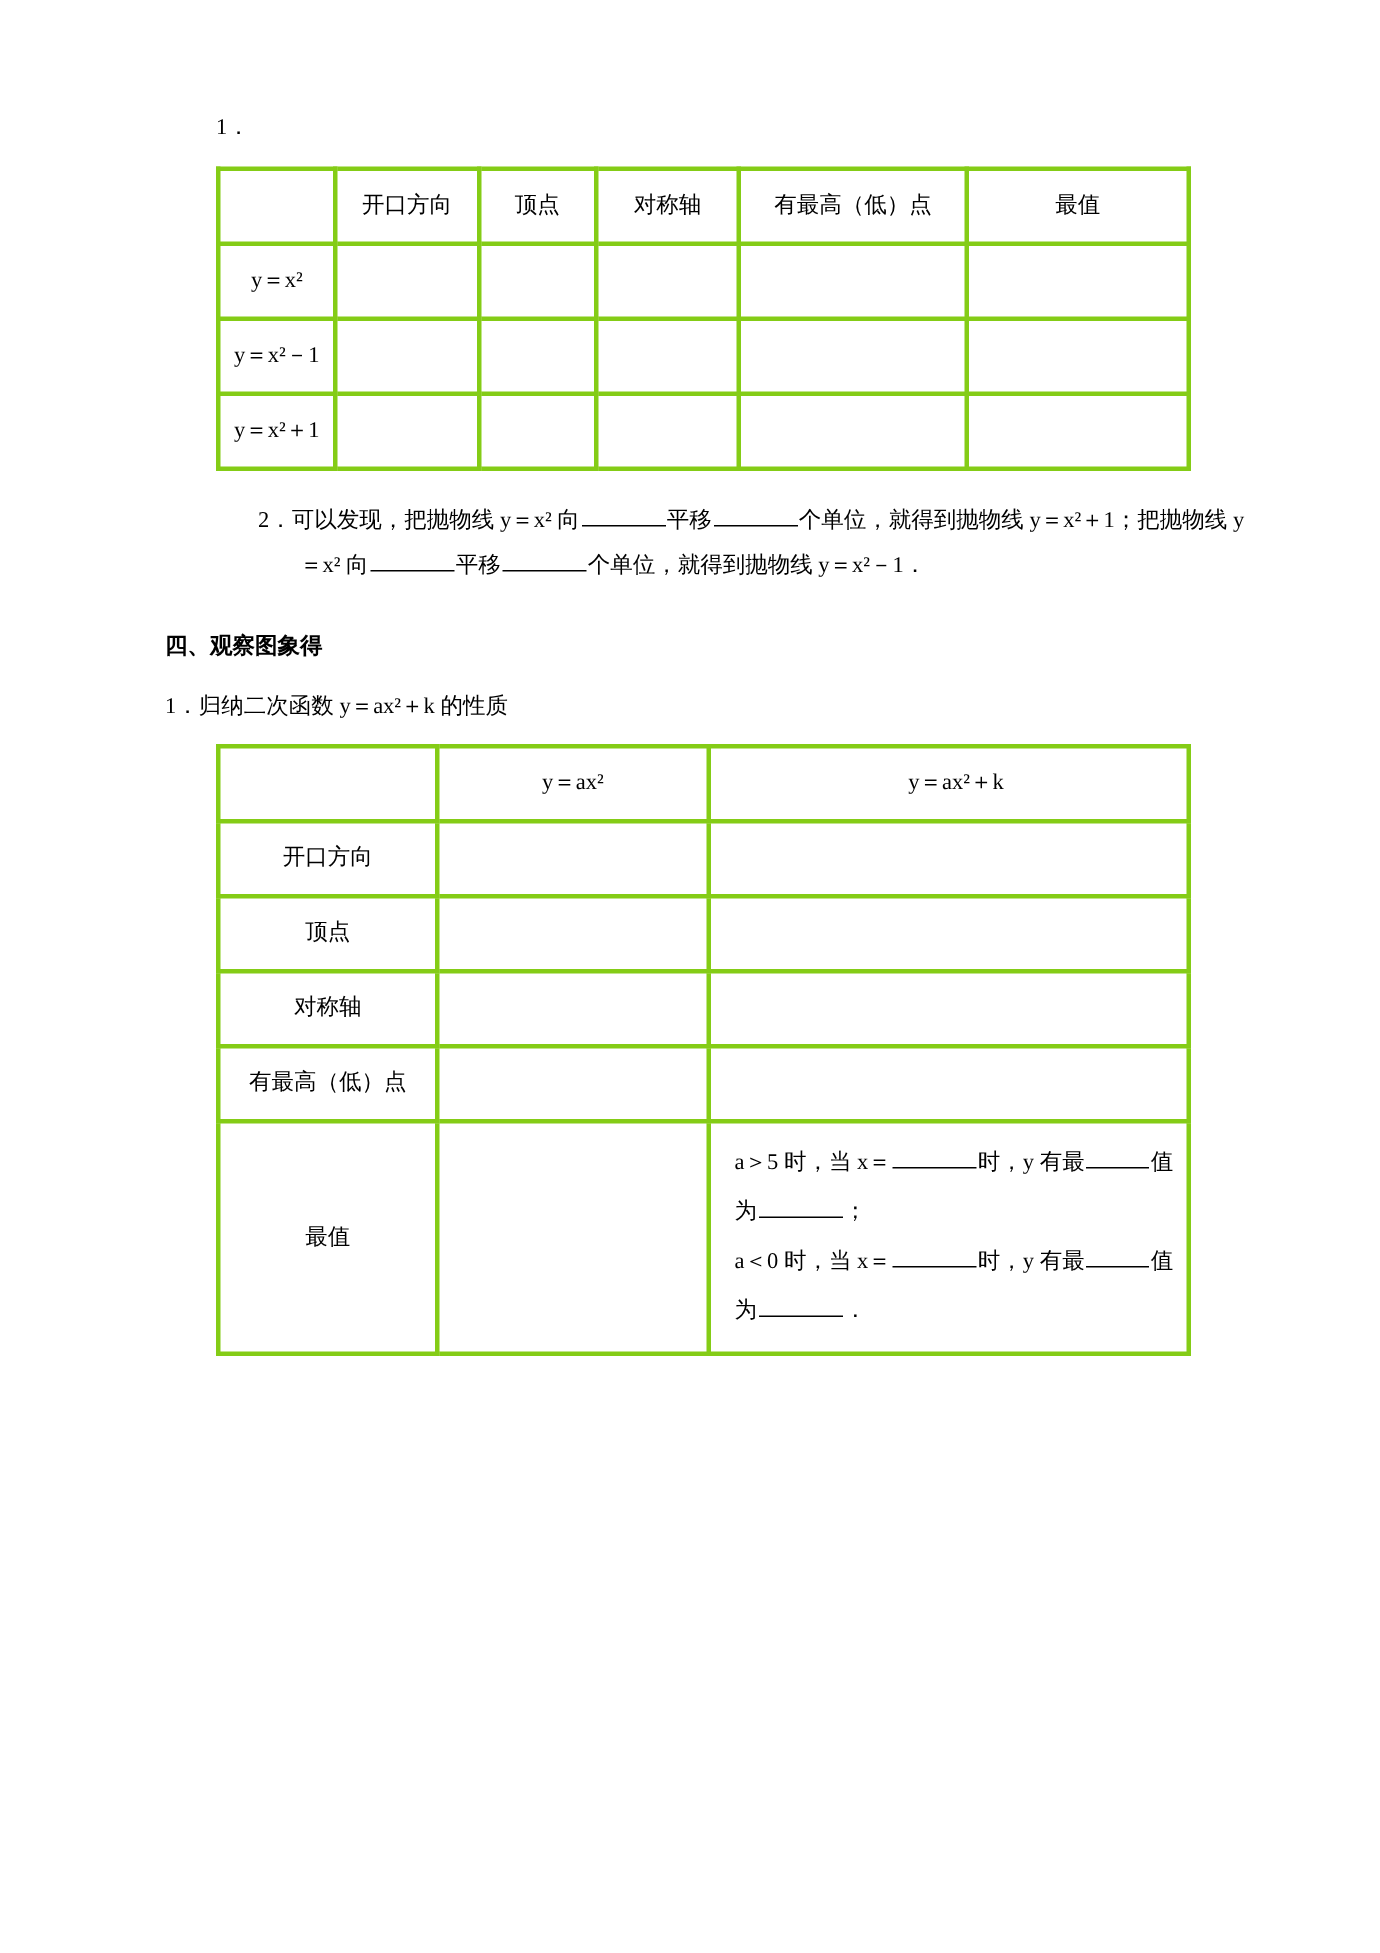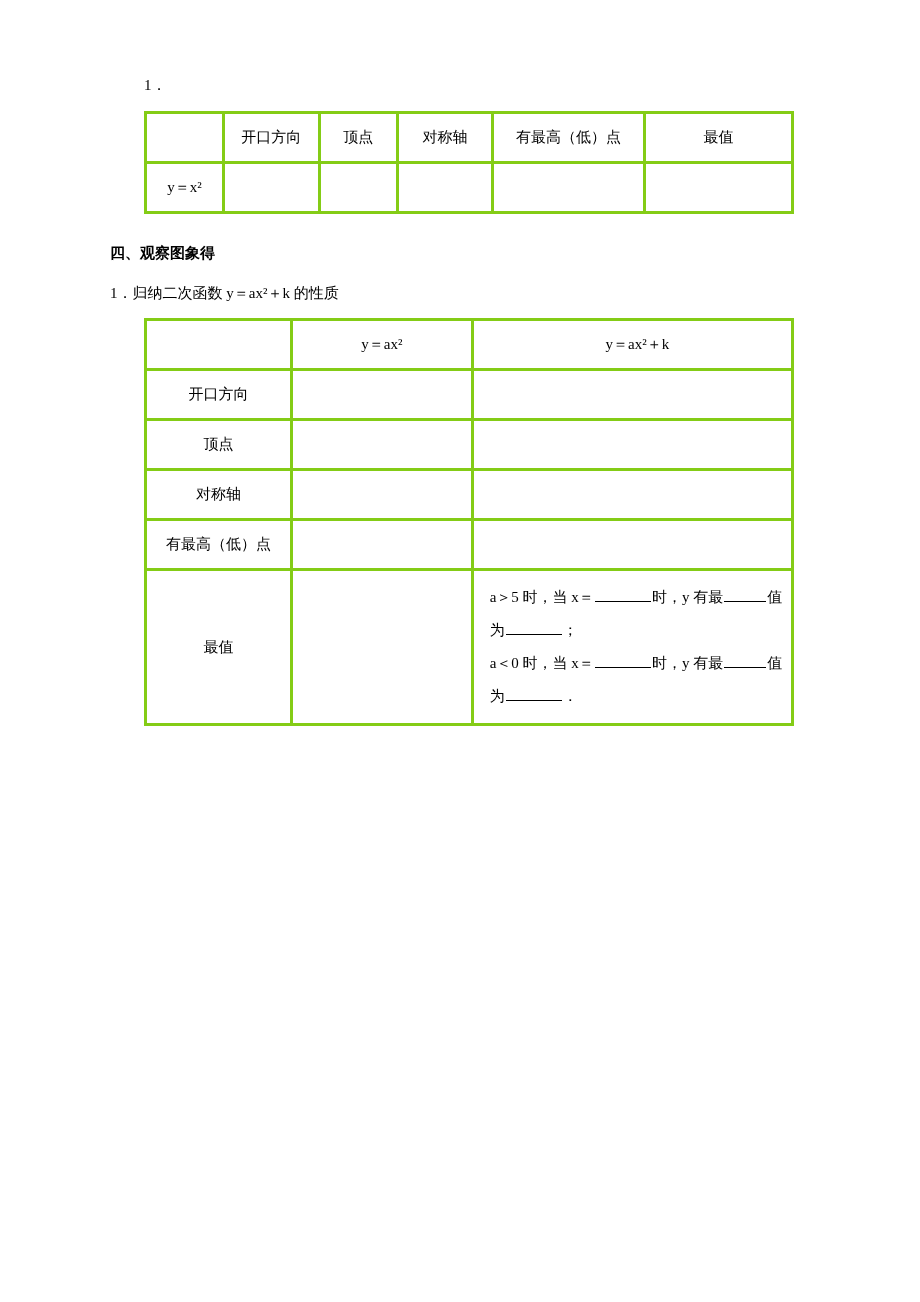--- a/index.html
+++ b/index.html
@@ -97,24 +97,43 @@
     <td class="c-ext">最值</td>
   </tr>
   <tr>
     <td class="c-fn">y＝x²</td>
     <td></td>
     <td></td>
     <td></td>
     <td></td>
     <td></td>
   </tr>
+  <tr>
+    <td class="c-fn">y＝x²－1</td>
+    <td></td>
+    <td></td>
+    <td></td>
+    <td></td>
+    <td></td>
+  </tr>
+  <tr>
+    <td class="c-fn">y＝x²＋1</td>
+    <td></td>
+    <td></td>
+    <td></td>
+    <td></td>
+    <td></td>
+  </tr>
 </tbody>
   </table>
 
 <div class="indent-block">
+  <div class="para-item2">
+    <span>2．可以发现，把抛物线 y＝x² 向</span><span class="blank b-md"></span><span>平移</span><span class="blank b-md"></span><span>个单位，就得到抛物线 y＝x²＋1；把抛物线 y＝x² 向</span><span class="blank b-md"></span><span>平移</span><span class="blank b-md"></span><span>个单位，就得到抛物线 y＝x²－1．</span>
+  </div>
 
 </div>
 
 <div class="section-title">四、观察图象得</div>
 
 <div class="para-indent2">1．归纳二次函数 y＝ax²＋k 的性质</div>
 
 <table class="t2">
   <tbody>
       <tr>

